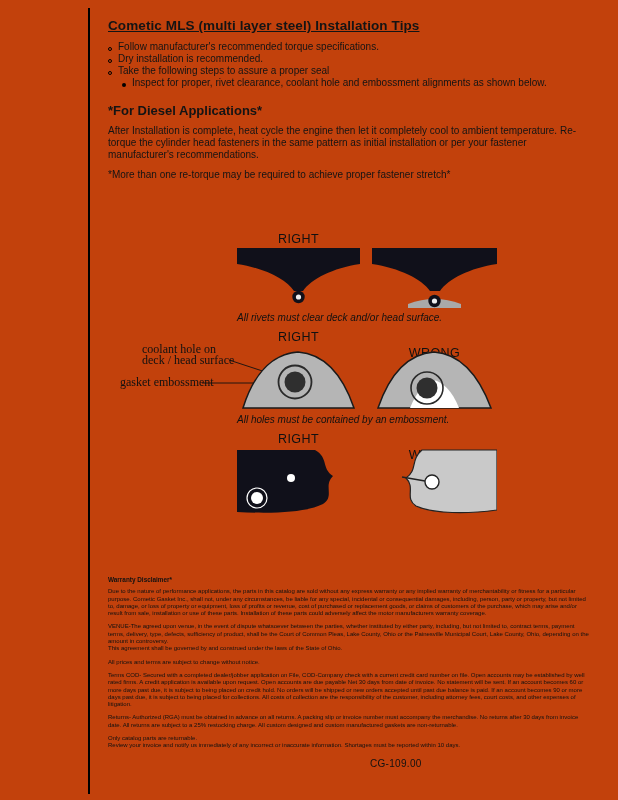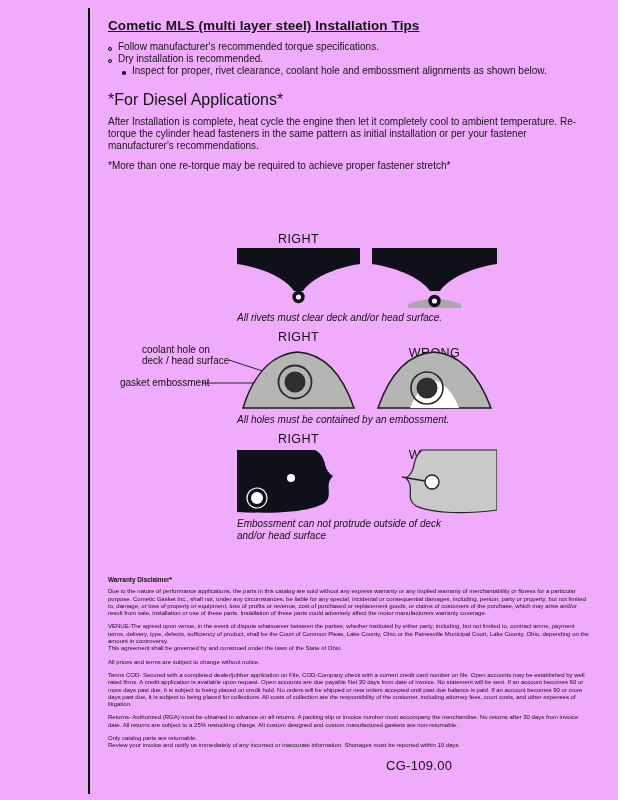--- a/index.html
+++ b/index.html
@@ -3,33 +3,33 @@
 <meta charset="utf-8">
 <style>
   * { margin:0; padding:0; box-sizing:border-box; }
   html, body { background:#ffffff; }
   body {
     width:618px; height:800px;
     font-family:"Liberation Sans", sans-serif;
     color:#141414;
     position:relative;
   }
-  .page { position:absolute; inset:0; background:#f0abfc; overflow:hidden; }
+  .page { position:absolute; inset:0; background:#c2410c; overflow:hidden; }
   .left-rule { position:absolute; left:88px; top:8px; width:2px; height:786px; background:#000; }
 
   .content { position:absolute; left:108px; top:18px; width:488px; }
   .title { font-size:13.5px; font-weight:bold; text-decoration:underline; margin-bottom:8px; letter-spacing:.1px; }
 
   .tips { list-style:none; }
   .tip { display:flex; gap:6px; font-size:10px; line-height:12px; align-items:center; }
   .tip.sub { margin-left:14px; }
   .o-bullet { flex:0 0 auto; width:4px; height:4px; border:1px solid #000; border-radius:50%; margin-top:3px; }
   .f-bullet { flex:0 0 auto; width:4px; height:4px; background:#000; border-radius:50%; margin-top:3.5px; }
 
-  .diesel-heading { font-size:16px; font-weight:normal; margin-top:14px; margin-bottom:7px; }
+  .diesel-heading { font-size:13px; font-weight:bold; margin-top:14px; margin-bottom:7px; }
   .body-para { font-size:10px; line-height:12px; margin-bottom:8px; width:478px; }
 
   
   .figures { position:absolute; inset:0; }
   .figures > * { position:absolute; }
   .fig-label { width:123px; text-align:center; font-size:12.5px; letter-spacing:.4px; color:#111; }
   .lbl-w { width:125px;margin-top:16px; }
   .lbl-r1 { left:237px; top:232px; }  .lbl-w1 { left:372px; top:232px; }
   .lbl-r2 { left:237px; top:330px; }  .lbl-w2 { left:372px; top:330px; }
   .lbl-r3 { left:237px; top:432px; }  .lbl-w3 { left:372px; top:432px; }
@@ -40,50 +40,54 @@
   .fig.r2r { left:237px; top:346px; width:123px; height:64px; }
   .fig.r2w { left:372px; top:346px; width:125px; height:64px; }
   .fig.r3r { left:237px; top:448px; width:123px; height:66px; }
   .fig.r3w { left:372px; top:448px; width:125px; height:66px; }
 
   .caption { font-size:10px; color:#111;font-style:italic; }
   .cap1 { left:237px; top:312px; }
   .cap2 { left:237px; top:414px; }
   .cap3 { left:237px; top:518px; line-height:12px; }
 
-  .callout { font-size:10px; line-height:11px; color:#111; }
+  .callout { font-size:12px; line-height:11px; color:#111;font-family:Liberation Serif, serif; }
   .callout.coolant { left:142px; top:344px; }
   .callout.emboss  { left:120px; top:377px; }
   .callout-lines   { left:200px; top:350px; width:100px; height:40px; }
 
   
   .warranty { position:absolute; left:108px; top:576px; width:484px; font-size:6px; line-height:7.3px; color:#111; }
   .warranty h3 { font-size:6.4px; font-weight:bold; margin-bottom:5px; }
   .warranty p { margin-bottom:6px; }
   .warranty p.tight { margin-bottom:0; }
 
-  .doc-number { position:absolute; left:386px; top:758px; font-size:13px; letter-spacing:.3px; color:#111; }
+  .doc-number { position:absolute; left:370px; top:758px; font-size:10px; letter-spacing:.3px; color:#111; }
 </style>
 </head>
 <body>
 
 <div class="page">
   <div class="left-rule"></div>
 
   <div class="content">
     <h1 class="title">Cometic MLS (multi layer steel) Installation Tips</h1>
 
     <ul class="tips">
       <li class="tip">
         <span class="o-bullet"></span>
         <span>Follow manufacturer's recommended torque specifications.</span>
       </li>
       <li class="tip">
         <span class="o-bullet"></span>
         <span>Dry installation is recommended.</span>
+      </li>
+      <li class="tip">
+        <span class="o-bullet"></span>
+        <span>Take the following steps to assure a proper seal</span>
       </li>
       <li class="tip sub">
         <span class="f-bullet"></span>
         <span>Inspect for proper, rivet clearance, coolant hole and embossment alignments as shown below.</span>
       </li>
     </ul>
 
     <h2 class="diesel-heading">*For Diesel Applications*</h2>
     <p class="body-para">After Installation is complete, heat cycle the engine then let it completely cool to ambient temperature. Re-torque the cylinder head fasteners in the same pattern as initial installation or per your fastener manufacturer's recommendations.</p>
     <p class="body-para">*More than one re-torque may be required to achieve proper fastener stretch*</p>
@@ -140,24 +144,20 @@
       <path d="M0,2 H78 C92,10 84,20 96,28 C86,38 98,48 86,56 C70,64 40,66 0,64 Z" fill="#10101a"></path>
       <circle cx="20" cy="50" r="6" fill="#ffffff"></circle>
       <circle cx="20" cy="50" r="10" fill="none" stroke="#ffffff" stroke-width="1.2"></circle>
       <circle cx="54" cy="30" r="4" fill="#ffffff"></circle>
     </svg>
     <svg class="fig r3w" viewBox="0 0 125 66">
       <path d="M125,2 H50 C38,12 46,22 34,30 C44,40 32,50 44,58 C62,66 95,66 125,62 Z" fill="#c9c9c9" stroke="#222" stroke-width="1.2"></path>
       <circle cx="60" cy="34" r="7" fill="#ffffff" stroke="#222" stroke-width="1.4"></circle>
       <line x1="53" y1="33" x2="30" y2="29" stroke="#222" stroke-width="1.4"></line>
     </svg>
-    <div class="caption cap3">
-      <div>Embossment can not protrude outside of deck</div>
-      <div>and/or head surface</div>
-    </div>
   </div>
 
   <div class="warranty">
     <h3>Warranty Disclaimer*</h3>
     <p>Due to the nature of performance applications, the parts in this catalog are sold without any express warranty or any implied warranty of merchantability or fitness for a particular purpose.  Cometic Gasket Inc., shall not, under any circumstances, be liable for any special, incidental or consequential damages, including, person, party or property, but not limited to, damage, or loss of property or equipment, loss of profits or revenue, cost of purchased or replacement goods, or claims of customers of the purchase, which may arise and/or result from sale, installation or use of these parts.  Installation of these parts could adversely affect the motor manufacturers warranty coverage.</p>
     <p class="tight">VENUE-The agreed upon venue, in the event of dispute whatsoever between the parties, whether instituted by either party, including, but not limited to, contract terms, payment terms, delivery, type, defects, sufficiency of product, shall be the Court of Common Pleas, Lake County, Ohio or the Painesville Municipal Court, Lake County, Ohio, depending on the amount in controversy.</p>
     <p>This agreement shall be governed by and construed under the laws of the State of Ohio.</p>
     <p>All prices and terms are subject to change without notice.</p>
     <p>Terms COD- Secured with a completed dealer/jobber application on File, COD-Company check with a current credit card number on file.  Open accounts may be established by well rated firms.  A credit application is available upon request.  Open accounts are due payable Net 30 days from date of invoice.  No statement will be sent.  If an account becomes 60 or more days past due, it is subject to being placed on credit hold.  No orders will be shipped or new orders accepted until past due balance is paid.  If an account becomes 90 or more days past due, it is subject to being placed for collections.  All costs of collection are the responsibility of the customer, including attorney fees, court costs, and other expenses of litigation.</p>
     <p>Returns- Authorized (RGA) must be obtained in advance on all returns.  A packing slip or invoice number must accompany the merchandise.  No returns after 30 days from invoice date.  All returns are subject to a 25% restocking charge.  All custom designed and custom manufactured gaskets are non-returnable.</p>

